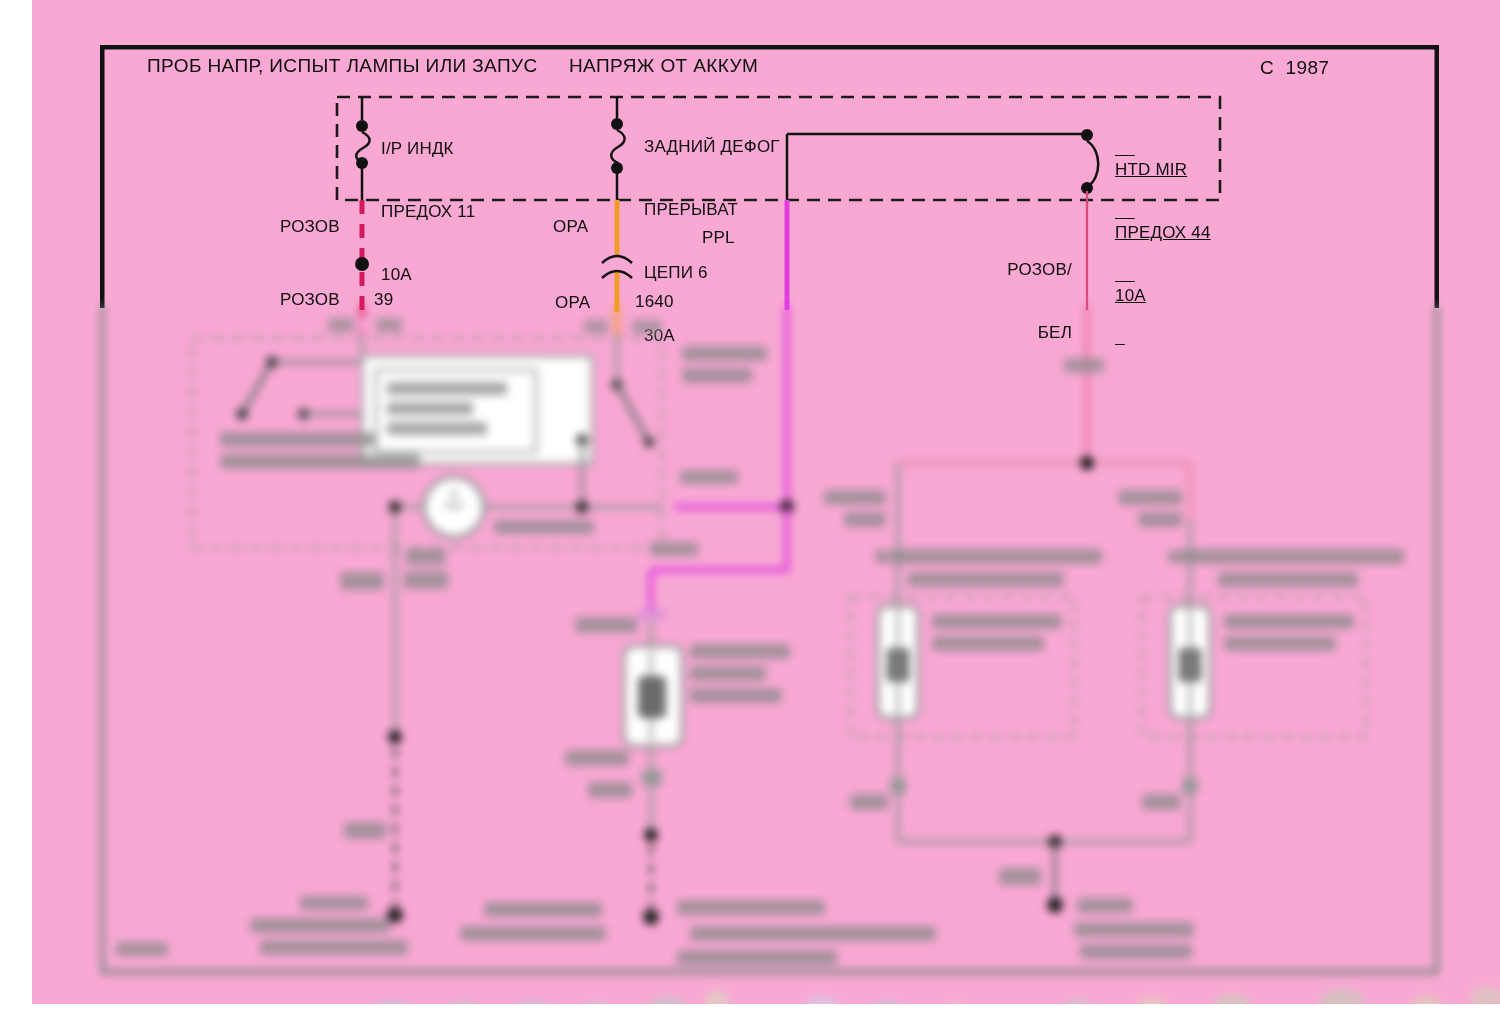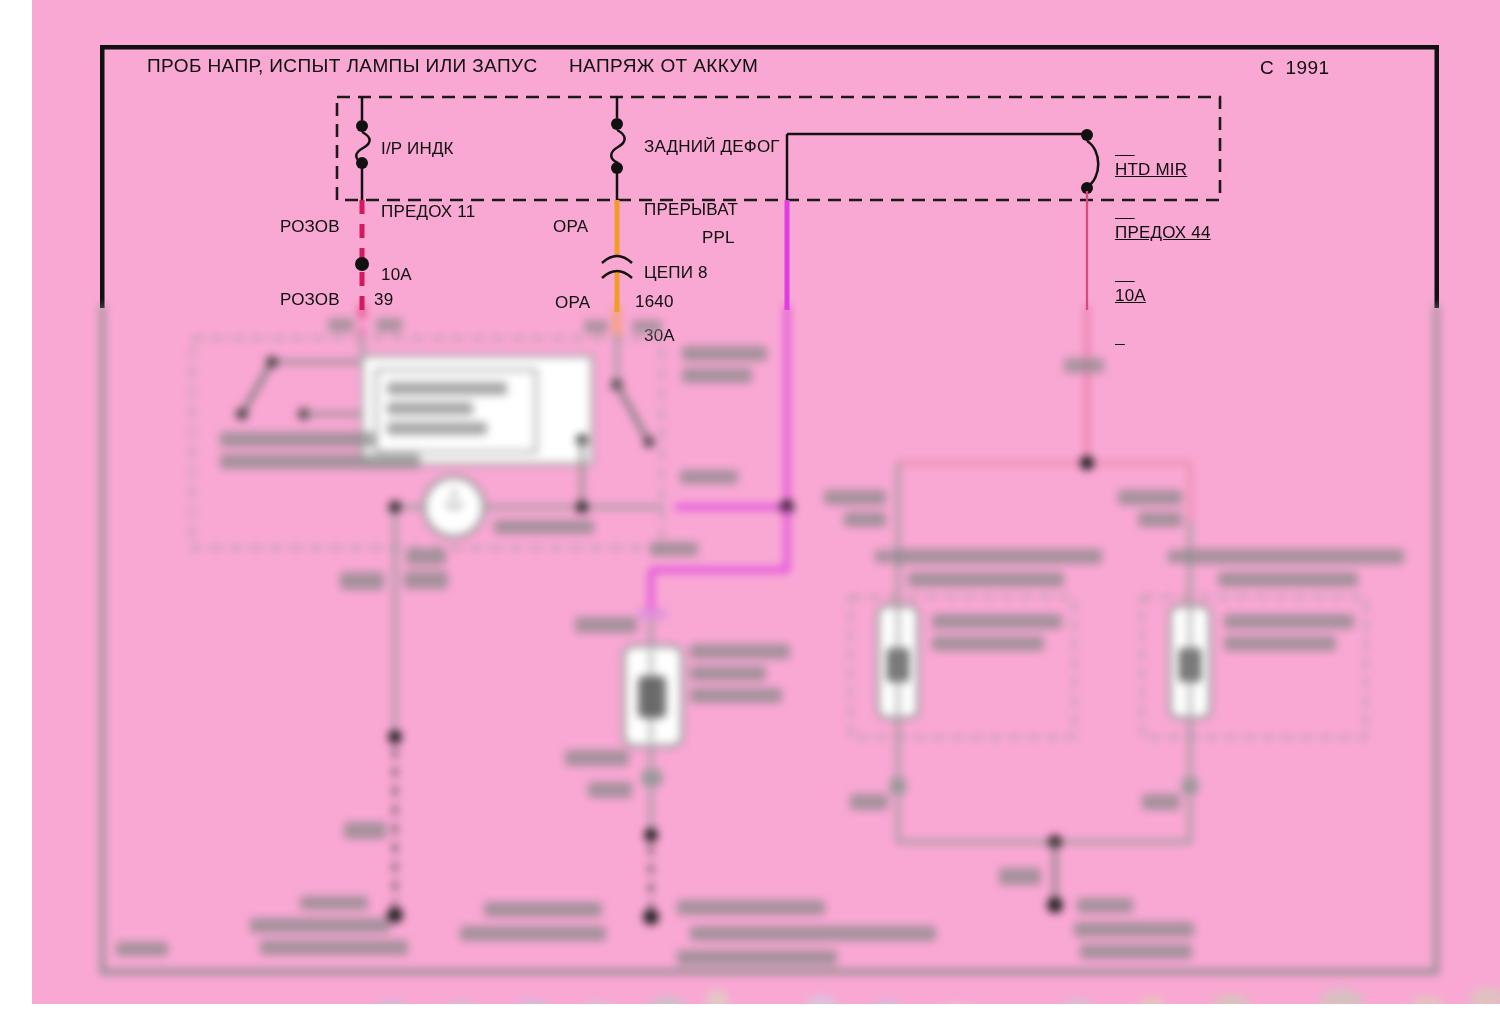--- a/index.html
+++ b/index.html
@@ -62,52 +62,56 @@
       <path d="M570,278 Q585,264 600,278" stroke="#111" stroke-width="2.5" fill="none"></path>
     </g>
 
     <line x1="755" y1="200" x2="755" y2="310" stroke="#e03ee0" stroke-width="5"></line>
 
     <line x1="1055" y1="191" x2="1055" y2="310" stroke="#d84b7d" stroke-width="2.3"></line>
   </svg>
 
   <div class="lbl title" style="left:115px;top:55px;">ПРОБ НАПР, ИСПЫТ ЛАМПЫ ИЛИ ЗАПУС</div>
   <div class="lbl title" style="left:537px;top:55px;">НАПРЯЖ ОТ АККУМ</div>
-  <div class="lbl title" style="left:1228px;top:57px;">C  1991</div>
+  <div class="lbl title" style="left:1228px;top:57px;">C  1987</div>
 
 
   <div class="lbl" style="left:349px;top:96px;">
     <div>I/P ИНДК</div>
     <div>ПРЕДОХ 11</div>
     <div>10A</div>
   </div>
 
   <div class="lbl" style="left:612px;top:94px;">
     <div>ЗАДНИЙ ДЕФОГ</div>
     <div>ПРЕРЫВАТ</div>
-    <div>ЦЕПИ 8</div>
+    <div>ЦЕПИ 6</div>
     <div>30A</div>
   </div>
 
   <div class="lbl" style="left:1083px;top:117px;text-decoration:underline;">
     <div>HTD MIR</div>
     <div>ПРЕДОХ 44</div>
     <div>10A</div>
   </div>
 
   <div class="lbl" style="left:248px;top:216px;">РОЗОВ</div>
   <div class="lbl" style="left:248px;top:289px;">РОЗОВ</div>
   <div class="lbl" style="left:342px;top:289px;">39</div>
 
   <div class="lbl" style="left:521px;top:216px;">ОРА</div>
   <div class="lbl" style="left:523px;top:292px;">ОРА</div>
   <div class="lbl" style="left:603px;top:291px;text-align:right;">1640</div>
 
   <div class="lbl" style="left:670px;top:227px;text-align:right;">PPL</div>
 
+  <div class="lbl right-align" style="left:920px;top:217px;width:120px;">
+    <div>РОЗОВ/</div>
+    <div>БЕЛ</div>
+  </div>
 
   <div class="blur-wrap">
   <svg width="1500" height="719" viewBox="0 305 1500 719">
     <g>
       <rect x="68" y="305" width="5" height="668" fill="#8d8d8d"></rect>
       <rect x="1402" y="305" width="5" height="668" fill="#8d8d8d"></rect>
       <rect x="68" y="969" width="1339" height="5.5" fill="#8d8d8d"></rect>
     </g>
 
     <g>

